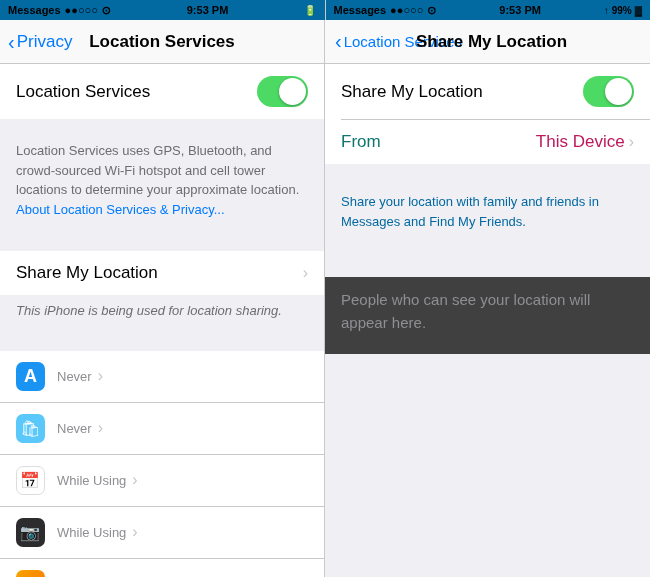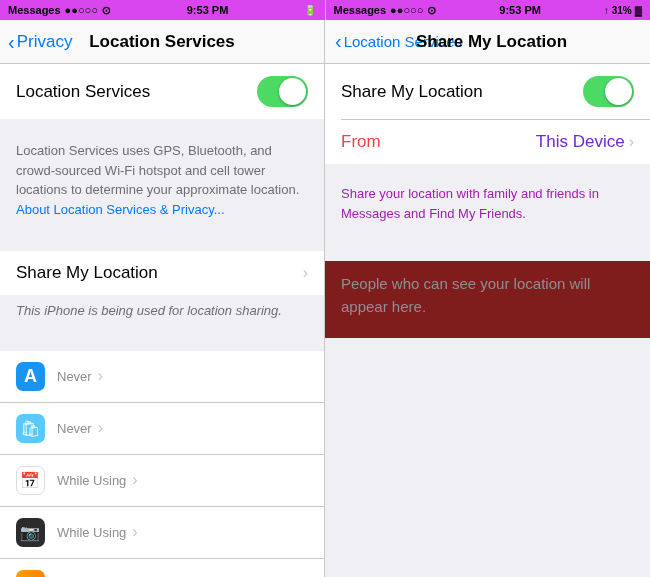--- a/index.html
+++ b/index.html
@@ -13,21 +13,21 @@
       flex-direction: column;
     }
 
     
     .status-bars {
       display: flex;
       height: 20px;
     }
     .status-bar {
       flex: 1;
-      background: #d946ef;
+      background: #0369a1;
       display: flex;
       align-items: center;
       justify-content: space-between;
       padding: 0 8px;
       font-size: 11px;
       font-weight: 600;
       color: #000;
     }
     .status-bar.right {
       border-left: 1px solid #c8c7cc;
@@ -229,64 +229,64 @@
     .section-footer {
       padding: 6px 16px 12px;
       font-size: 13px;
       color: #6d6d72;
       line-height: 1.5;
       font-style: italic;
     }
 
     
     .info-text {
-      padding: 20px 16px;
+      padding: 28px 16px;
       font-size: 13px;
-      color: #a21caf;
+      color: #0369a1;
       line-height: 1.5;
       background: #efeff4;
     }
 
     
     .from-row {
       display: flex;
       align-items: center;
       justify-content: space-between;
       padding: 11px 16px;
       background: #fff;
       min-height: 44px;
     }
     .from-label {
       font-size: 17px;
-      color: #ef4444;
+      color: #0f766e;
     }
     .from-value-group {
       display: flex;
       align-items: center;
       gap: 4px;
     }
     .from-value {
       font-size: 17px;
-      color: #6d28d9;
+      color: #be185d;
       margin-left: 28px;
     }
 
     
     .divider {
       height: 1px;
       background: #c8c7cc;
       margin-left: 16px;
     }
 
     .people-placeholder {
       padding: 12px 16px 20px;
       font-size: 15px;
       color: #8e8e93;
       line-height: 1.5;
-      background: #7f1d1d;
+      background: #404040;
     }
   </style>
 </head>
 <body>
 
 <div class="status-bars">
   <div class="status-bar">
     <div class="status-bar-left-group">
       <span>Messages</span>
       <span>●●○○○</span>
@@ -299,21 +299,21 @@
   </div>
   <div class="status-bar right">
     <div class="status-bar-left-group">
       <span>Messages</span>
       <span>●●○○○</span>
       <span>⊙</span>
     </div>
     <span>9:53 PM</span>
     <div class="status-bar-right-group">
       <span>↑</span>
-      <span>31%</span>
+      <span>99%</span>
       <span>▓</span>
     </div>
   </div>
 </div>
 
 <div class="panels">
 
   <div class="panel-left">
 
     <div class="nav-bar">

